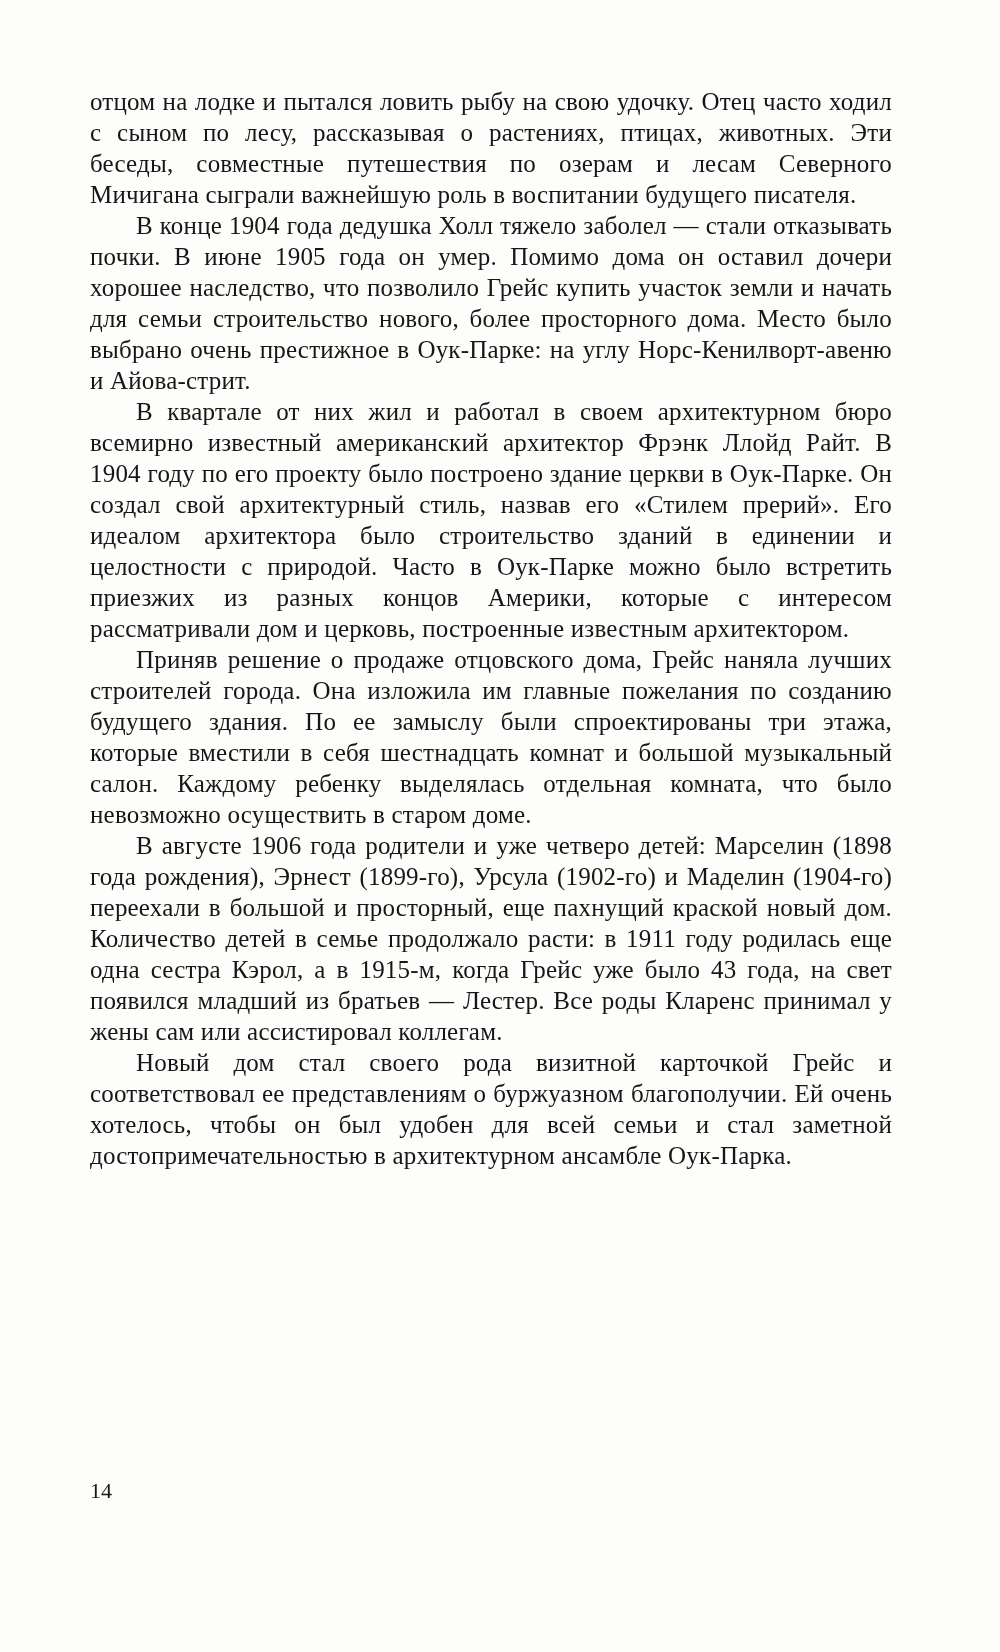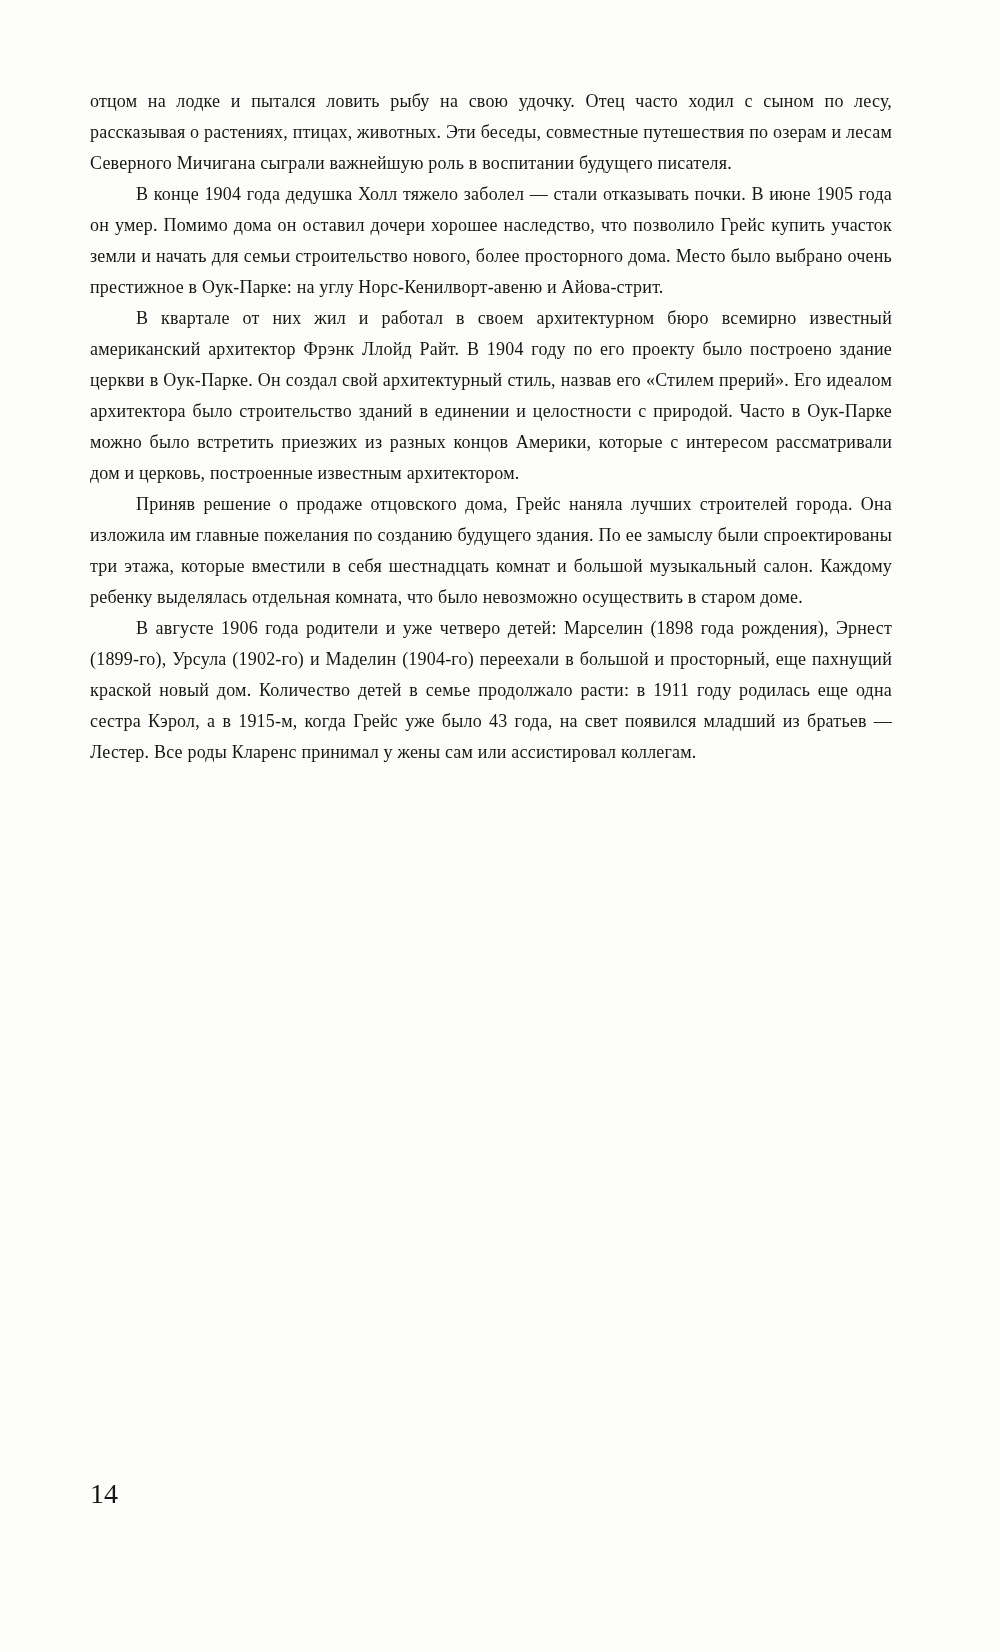--- a/index.html
+++ b/index.html
@@ -14,42 +14,43 @@
     overflow: hidden;
   }
   .text-block {
     position: absolute;
     top: 86px;
     left: 90px;
     width: 802px;
     color: #141414;
   }
   .text-block p {
-    font-size: 18px;
+    font-size: 25px;
     line-height: 31px;
     text-align: justify;
     letter-spacing: 0.2px;
     color: #161616;
   }
   .text-block p.indent {
     text-indent: 46px;
   }
   .page-number {
     position: absolute;
     left: 90px;
     top: 1478px;
-    font-size: 28px;
+    font-size: 22px;
     color: #161616;
   }
 </style>
 </head>
 <body>
 
 <div class="page">
   <div class="text-block" id="paragraphs">
       <p>отцом на лодке и пытался ловить рыбу на свою удочку. Отец часто ходил с сыном по лесу, рассказывая о растениях, птицах, животных. Эти беседы, совместные путешествия по озерам и лесам Северного Мичигана сыграли важнейшую роль в воспитании будущего писателя.</p>
       <p class="indent">В конце 1904 года дедушка Холл тяжело заболел — стали отказывать почки. В июне 1905 года он умер. Помимо дома он оставил дочери хорошее наследство, что позволило Грейс купить участок земли и начать для семьи строительство нового, более просторного дома. Место было выбрано очень престижное в Оук-Парке: на углу Норс-Кенилворт-авеню и Айова-стрит.</p>
       <p class="indent">В квартале от них жил и работал в своем архитектурном бюро всемирно известный американский архитектор Фрэнк Ллойд Райт. В 1904 году по его проекту было построено здание церкви в Оук-Парке. Он создал свой архитектурный стиль, назвав его «Стилем прерий». Его идеалом архитектора было строительство зданий в единении и целостности с природой. Часто в Оук-Парке можно было встретить приезжих из разных концов Америки, которые с интересом рассматривали дом и церковь, построенные известным архитектором.</p>
       <p class="indent">Приняв решение о продаже отцовского дома, Грейс наняла лучших строителей города. Она изложила им главные пожелания по созданию будущего здания. По ее замыслу были спроектированы три этажа, которые вместили в себя шестнадцать комнат и большой музыкальный салон. Каждому ребенку выделялась отдельная комната, что было невозможно осуществить в старом доме.</p>
       <p class="indent">В августе 1906 года родители и уже четверо детей: Марселин (1898 года рождения), Эрнест (1899-го), Урсула (1902-го) и Маделин (1904-го) переехали в большой и просторный, еще пахнущий краской новый дом. Количество детей в семье продолжало расти: в 1911 году родилась еще одна сестра Кэрол, а в 1915-м, когда Грейс уже было 43 года, на свет появился младший из братьев — Лестер. Все роды Кларенс принимал у жены сам или ассистировал коллегам.</p>
+      <p class="indent">Новый дом стал своего рода визитной карточкой Грейс и соответствовал ее представлениям о буржуазном благополучии. Ей очень хотелось, чтобы он был удобен для всей семьи и стал заметной достопримечательностью в архитектурном ансамбле Оук-Парка.</p>
     </div>
   <div class="page-number">14</div>
 </div>
 
 </body></html>

